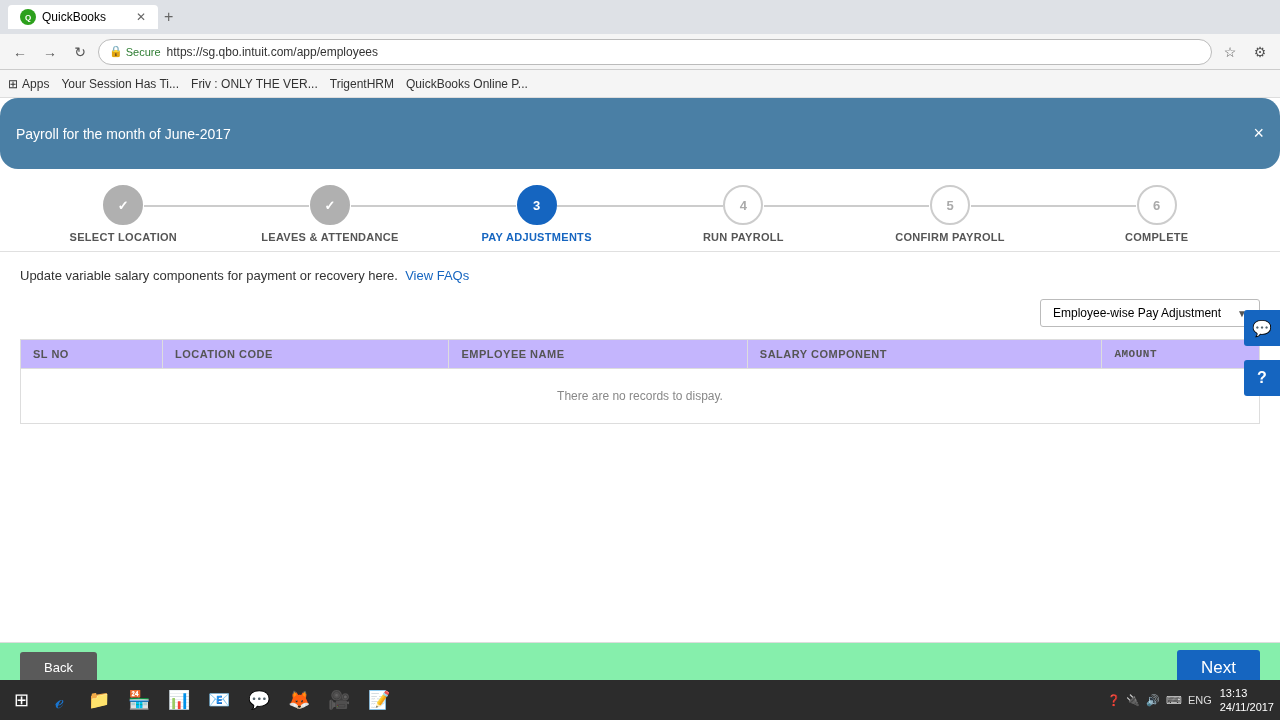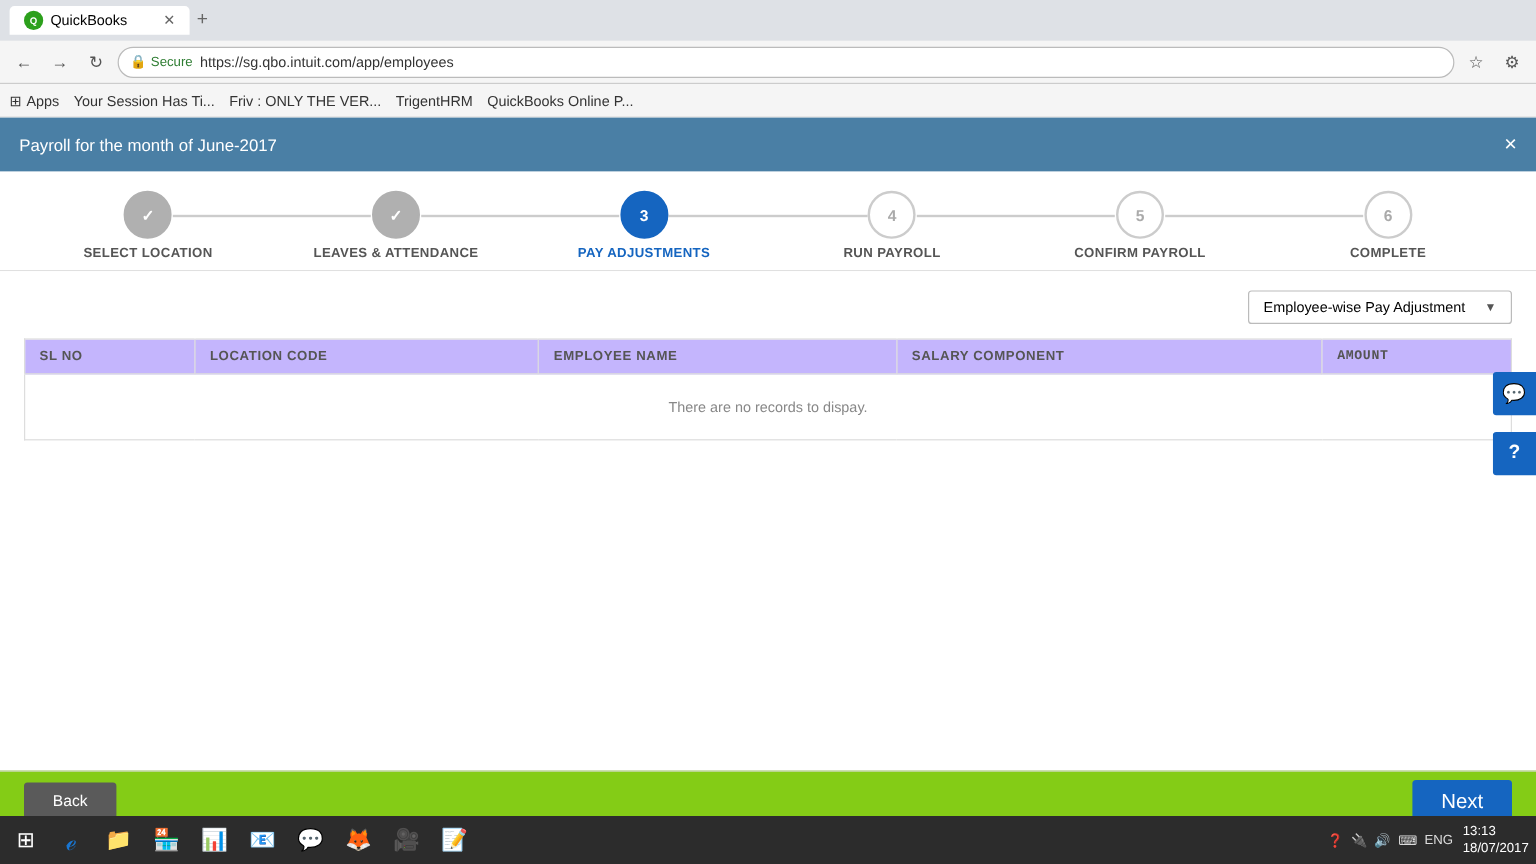--- a/index.html
+++ b/index.html
@@ -16,21 +16,21 @@
     .address-bar { flex: 1; height: 26px; border: 1px solid #bbb; border-radius: 13px; display: flex; align-items: center; padding: 0 10px; background: white; gap: 6px; font-size: 12px; }
     .secure-badge { color: #2e7d32; display: flex; align-items: center; gap: 3px; font-size: 11px; }
     .address-text { color: #333; font-size: 12px; }
     .bookmarks-bar { background: #f5f5f5; height: 28px; display: flex; align-items: center; padding: 0 8px; gap: 12px; border-bottom: 1px solid #ddd; font-size: 12px; color: #333; }
     .bookmark-item { display: flex; align-items: center; gap: 4px; cursor: pointer; }
 
     
     .app-container { background: white; height: calc(720px - 98px - 28px); display: flex; flex-direction: column; }
 
     
-    .payroll-header { background: #4a7fa5; color: white; padding: 12px 16px; display: flex; align-items: center; justify-content: space-between; }
+    .payroll-header { background: #4a7fa5; color: white; padding: 25px 16px; display: flex; align-items: center; justify-content: space-between; border-radius: 18px; }
     .payroll-title { font-size: 14px; font-weight: normal; }
     .close-btn { color: white; background: none; border: none; cursor: pointer; font-size: 18px; }
 
     
     .stepper { display: flex; align-items: flex-start; justify-content: center; padding: 16px 20px 8px; background: white; border-bottom: 1px solid #e0e0e0; gap: 0; }
     .step { display: flex; flex-direction: column; align-items: center; flex: 1; position: relative; }
     .step:not(:last-child)::after { content: ''; position: absolute; top: 20px; left: 60%; width: 80%; height: 2px; background: #ccc; z-index: 0; }
     .step-circle { width: 40px; height: 40px; border-radius: 50%; display: flex; align-items: center; justify-content: center; font-size: 13px; font-weight: bold; border: 2px solid #ccc; background: white; color: #999; z-index: 1; position: relative; }
     .step-circle.completed { background: #b0b0b0; border-color: #b0b0b0; color: white; }
     .step-circle.active { background: #1565c0; border-color: #1565c0; color: white; }
@@ -52,21 +52,21 @@
     .data-table th { background: #c4b5fd; padding: 8px 12px; text-align: left; font-size: 11px; font-weight: 600; color: #555; border-bottom: 1px solid #ddd; border-right: 1px solid #ddd; letter-spacing: 0.5px; }
     .data-table th:last-child { border-right: none; font-family: Liberation Mono, monospace; }
     .data-table td { padding: 20px 20px; text-align: center; color: #888; font-size: 12px; }
     .no-records { text-align: center; color: #888; font-size: 12px; padding: 20px; }
 
     
     .chat-btn { position: fixed; right: 0; top: 310px; background: #1565c0; color: white; width: 36px; height: 36px; display: flex; align-items: center; justify-content: center; cursor: pointer; border-radius: 3px 0 0 3px; }
     .help-btn { position: fixed; right: 0; top: 360px; background: #1565c0; color: white; width: 36px; height: 36px; display: flex; align-items: center; justify-content: center; cursor: pointer; border-radius: 3px 0 0 3px; font-weight: bold; font-size: 16px; }
 
     
-    .footer { background: #84cc16; border-top: 1px solid #ddd; height: 50px; display: flex; align-items: center; justify-content: space-between; padding: 4px 20px; }
+    .footer { background: #86efac; border-top: 1px solid #ddd; height: 50px; display: flex; align-items: center; justify-content: space-between; padding: 4px 20px; }
     .back-btn { background: #5a5a5a; color: white; border: none; padding: 8px 24px; font-size: 13px; cursor: pointer; border-radius: 3px; }
     .next-btn { background: #1565c0; color: white; border: none; padding: 8px 24px; font-size: 17px; cursor: pointer; border-radius: 3px; }
 
     
     .taskbar { background: #2c2c2c; height: 40px; display: flex; align-items: center; padding: 0 6px; gap: 4px; position: fixed; bottom: 0; width: 1280px; }
     .taskbar-start { background: none; border: none; color: white; cursor: pointer; font-size: 18px; padding: 4px 8px; }
     .taskbar-icon { width: 36px; height: 36px; display: flex; align-items: center; justify-content: center; cursor: pointer; border-radius: 3px; font-size: 18px; }
     .taskbar-right { margin-left: auto; display: flex; align-items: center; gap: 8px; color: white; font-size: 11px; }
     .taskbar-time { text-align: left; line-height: 1.3; }
     .sys-icons { display: flex; align-items: center; gap: 6px; font-size: 11px; color: #ddd; }
@@ -146,20 +146,24 @@
       <div class="step-circle inactive">5</div>
       <span class="step-label">CONFIRM PAYROLL</span>
     </div>
     <div class="step">
       <div class="step-circle inactive">6</div>
       <span class="step-label">COMPLETE</span>
     </div>
   </div>
 
   <div class="content-area">
+    <p class="info-text">
+      <span>Update variable salary components for payment or recovery here.</span>
+      &nbsp;<a class="faq-link" href="#">View FAQs</a>
+    </p>
 
     <div class="toolbar">
       <button class="dropdown-btn">
         <span>Employee-wise Pay Adjustment</span>
         <span class="dropdown-arrow">▼</span>
       </button>
     </div>
 
     <table class="data-table">
       <thead>
@@ -207,16 +211,16 @@
   <div class="taskbar-right">
     <div class="sys-icons">
       <span>❓</span>
       <span>🔌</span>
       <span>🔊</span>
       <span>⌨</span>
       <span>ENG</span>
     </div>
     <div class="taskbar-time">
       <div>13:13</div>
-      <div>18/07/2017</div>
+      <div>24/11/2017</div>
     </div>
   </div>
 </div>
 
 </body></html>

